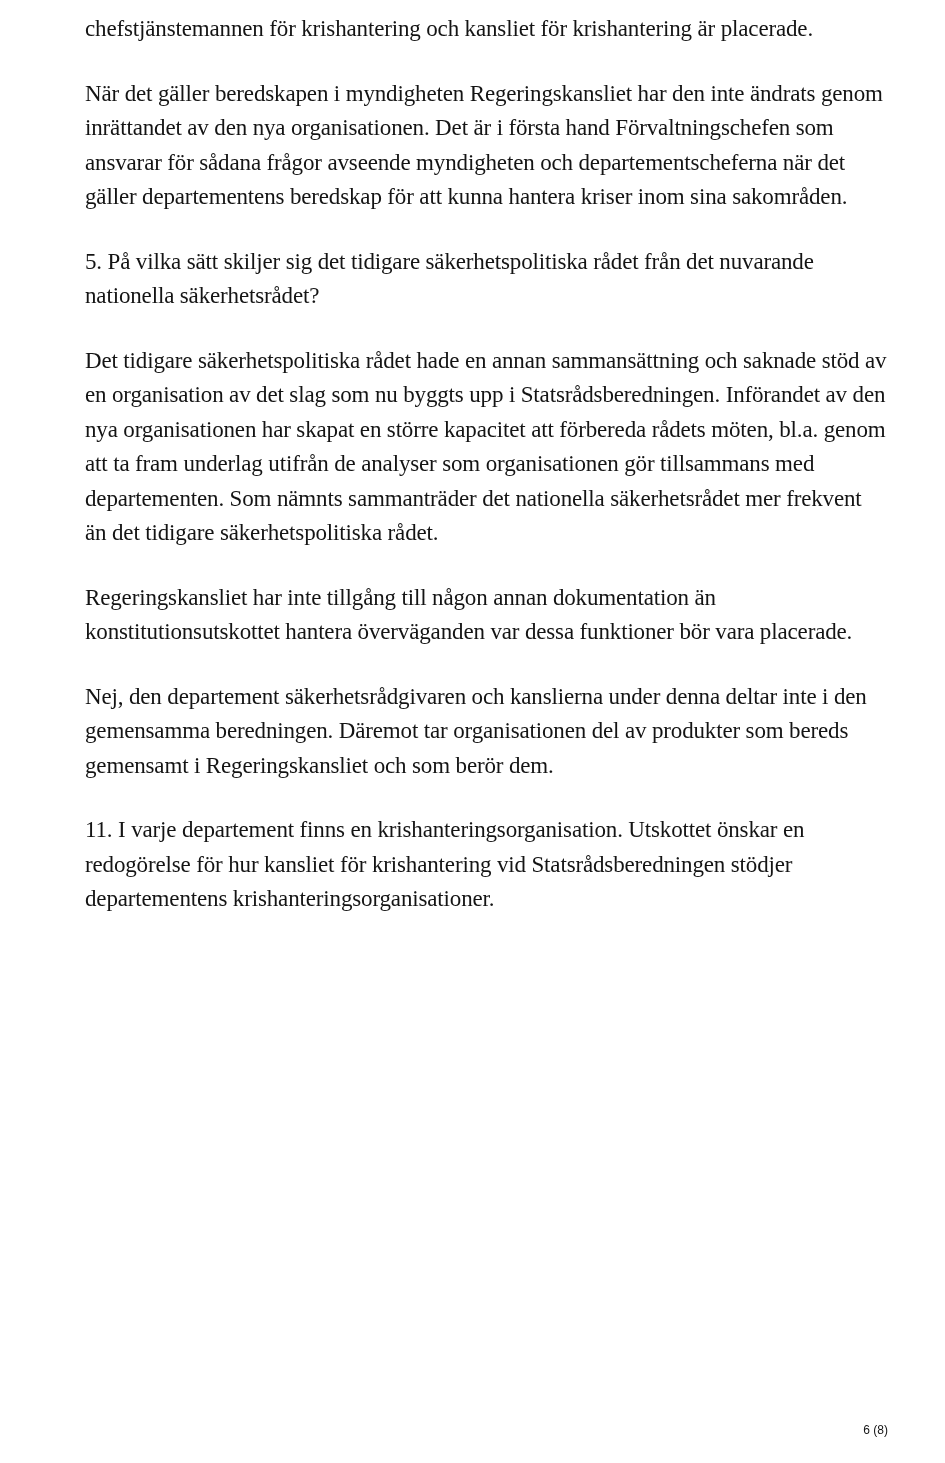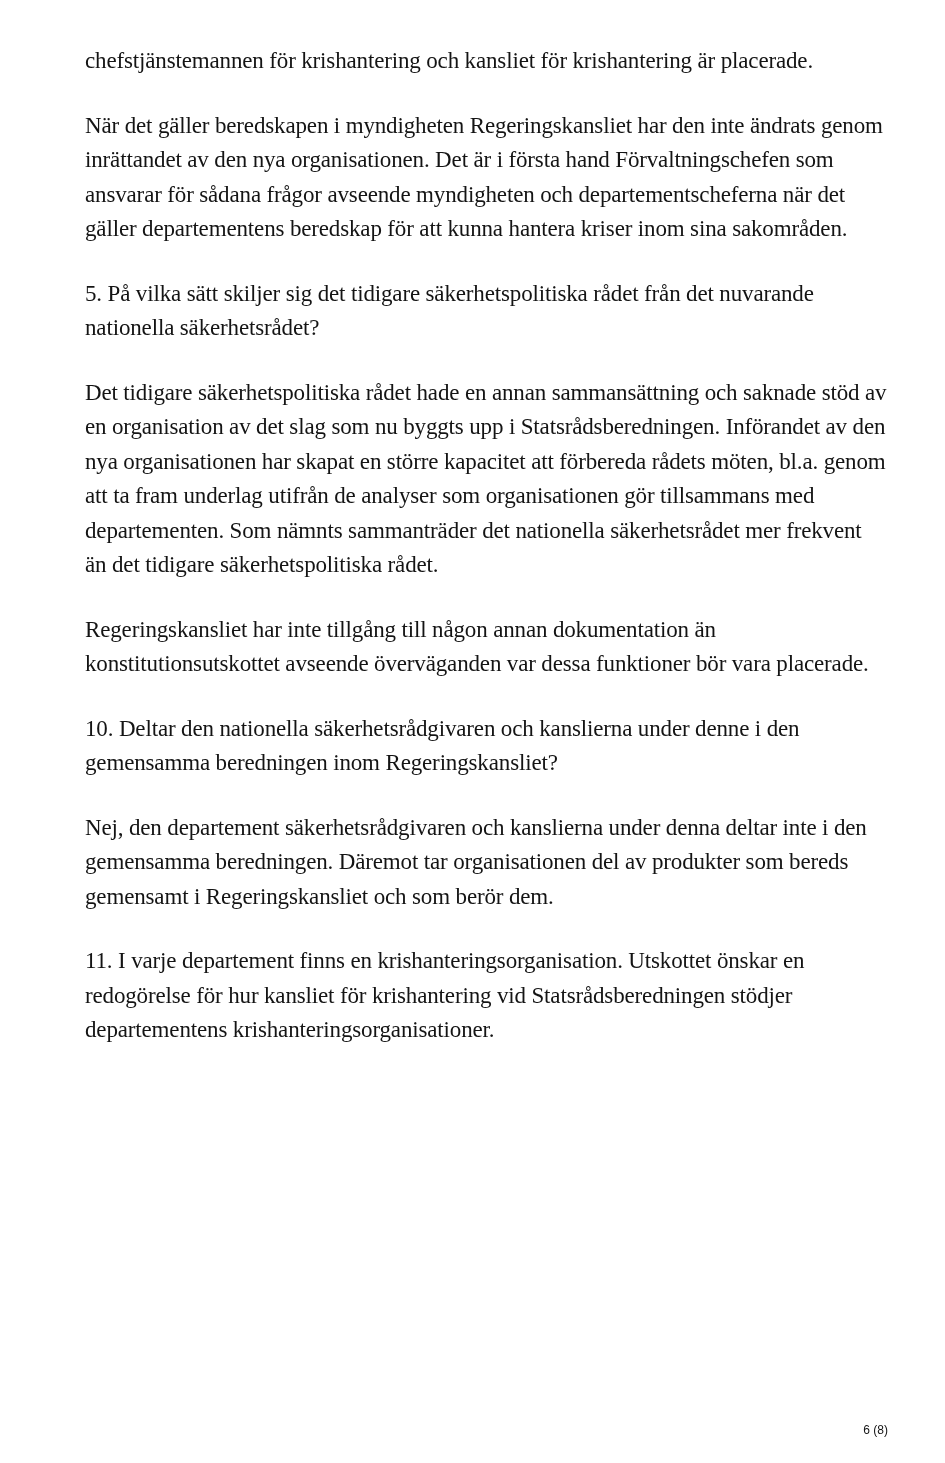--- a/index.html
+++ b/index.html
@@ -14,21 +14,20 @@
     background: #ffffff;
     overflow: hidden;
     font-family: "Liberation Serif", "DejaVu Serif", serif;
     color: #141414;
   }
   .content {
     position: absolute;
     left: 85px;
     top: 12px;
     width: 802px;
-    margin-top: 32px;
   }
   .block {
     font-size: 23px;
     line-height: 34.5px;
     letter-spacing: -0.15px;
     margin: 0 0 30px 0;
     text-align: left;
   }
   .question {
   }
@@ -43,20 +42,19 @@
 </style>
 </head>
 <body>
 
 <div class="page">
   <div class="content">
     <p class="block">chefstjänstemannen för krishantering och kansliet för krishantering är placerade.</p>
     <p class="block">När det gäller beredskapen i myndigheten Regeringskansliet har den inte ändrats genom inrättandet av den nya organisationen. Det är i första hand Förvaltningschefen som ansvarar för sådana frågor avseende myndigheten och departementscheferna när det gäller departementens beredskap för att kunna hantera kriser inom sina sakområden.</p>
     <p class="block question">5. På vilka sätt skiljer sig det tidigare säkerhetspolitiska rådet från det nuvarande nationella säkerhetsrådet?</p>
     <p class="block">Det tidigare säkerhetspolitiska rådet hade en annan sammansättning och saknade stöd av en organisation av det slag som nu byggts upp i Statsrådsberedningen. Införandet av den nya organisationen har skapat en större kapacitet att förbereda rådets möten, bl.a. genom att ta fram underlag utifrån de analyser som organisationen gör tillsammans med departementen. Som nämnts sammanträder det nationella säkerhetsrådet mer frekvent än det tidigare säkerhetspolitiska rådet.</p>
-    <p class="block">Regeringskansliet har inte tillgång till någon annan dokumentation än konstitutionsutskottet avseende överväganden var dessa funktioner bör vara placerade.</p>
-    <p class="block question">10. Deltar den nationella säkerhetsrådgivaren och kanslierna under denne i den gemensamma beredningen inom Regeringskansliet?</p>
+    <p class="block">Regeringskansliet har inte tillgång till någon annan dokumentation än konstitutionsutskottet hantera överväganden var dessa funktioner bör vara placerade.</p>
     <p class="block">Nej, den departement säkerhetsrådgivaren och kanslierna under denna deltar inte i den gemensamma beredningen. Däremot tar organisationen del av produkter som bereds gemensamt i Regeringskansliet och som berör dem.</p>
     <p class="block question">11. I varje departement finns en krishanteringsorganisation. Utskottet önskar en redogörelse för hur kansliet för krishantering vid Statsrådsberedningen stödjer departementens krishanteringsorganisationer.</p>
   </div>
 
   <div class="footer">6 (8)</div>
 </div>
 
 </body></html>

